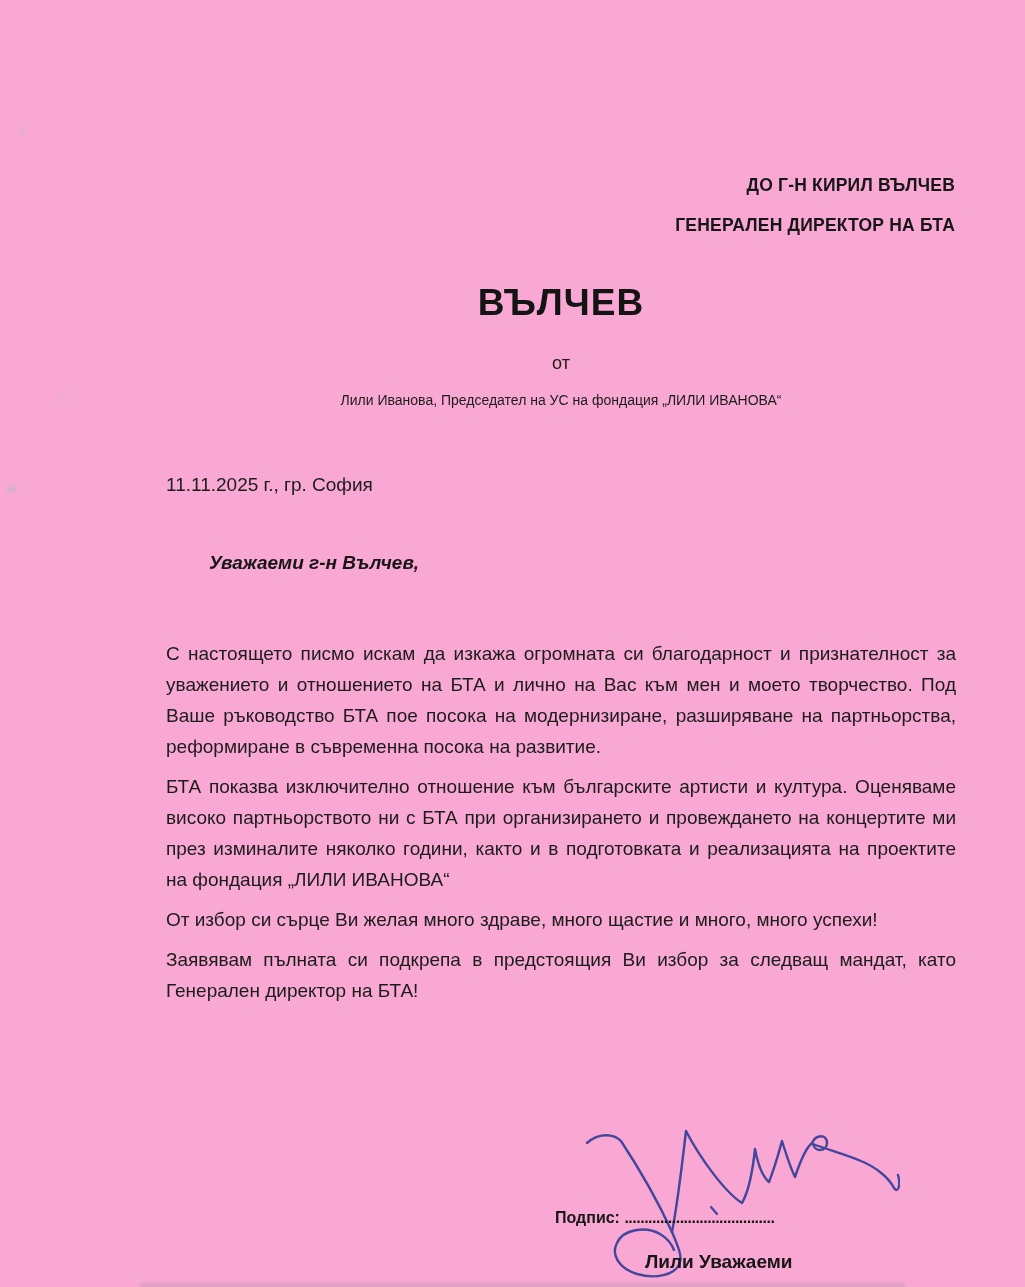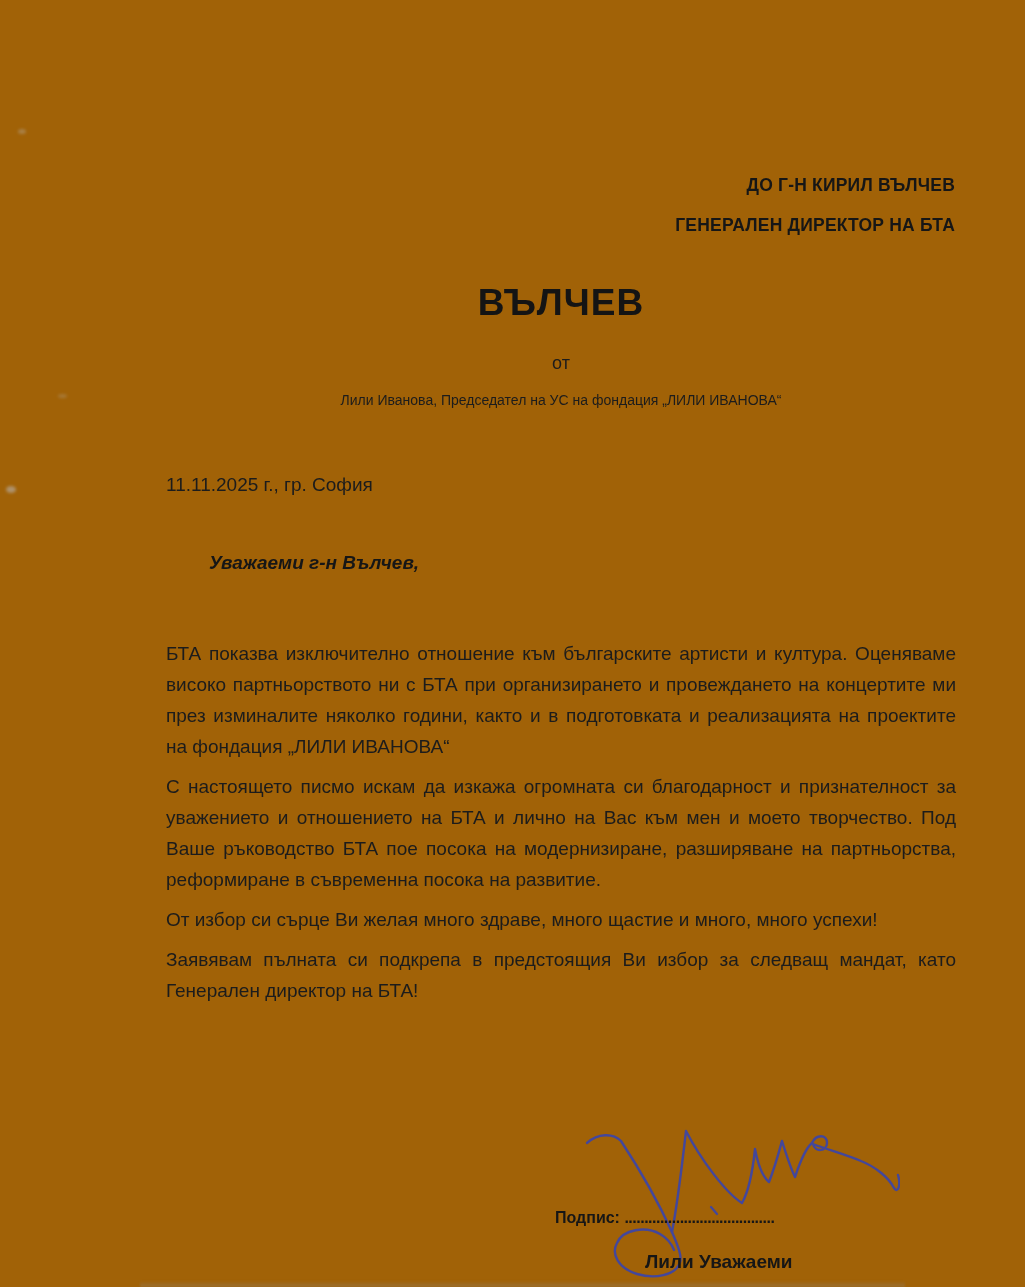--- a/index.html
+++ b/index.html
@@ -4,21 +4,21 @@
 <style>
   html, body {
     margin: 0;
     padding: 0;
     background: #ffffff;
   }
   .page {
     position: relative;
     width: 1025px;
     height: 1287px;
-    background: #a16207;
+    background: #f9a8d4;
     overflow: hidden;
     font-family: "Liberation Sans", sans-serif;
     color: #1c1c1c;
   }
   .recipient {
     position: absolute;
     top: 165px;
     right: 70px;
     text-align: right;
     font-weight: bold;
@@ -151,22 +151,22 @@
 
   <div class="from-label">от</div>
 
   <div class="author-line">Лили Иванова, Председател на УС на фондация „ЛИЛИ ИВАНОВА“</div>
 
   <div class="dateline">11.11.2025 г., гр. София</div>
 
   <div class="salutation">Уважаеми г-н Вълчев,</div>
 
   <div class="body-text">
+    <p>С настоящето писмо искам да изкажа огромната си благодарност и признателност за уважението и отношението на БТА и лично на Вас към мен и моето творчество. Под Ваше ръководство БТА пое посока на модернизиране, разширяване на партньорства, реформиране в съвременна посока на развитие.</p>
     <p>БТА показва изключително отношение към българските артисти и култура. Оценяваме високо партньорството ни с БТА при организирането и провеждането на концертите ми през изминалите няколко години, както и в подготовката и реализацията на проектите на фондация „ЛИЛИ ИВАНОВА“</p>
-    <p>С настоящето писмо искам да изкажа огромната си благодарност и признателност за уважението и отношението на БТА и лично на Вас към мен и моето творчество. Под Ваше ръководство БТА пое посока на модернизиране, разширяване на партньорства, реформиране в съвременна посока на развитие.</p>
     <p>От избор си сърце Ви желая много здраве, много щастие и много, много успехи!</p>
     <p>Заявявам пълната си подкрепа в предстоящия Ви избор за следващ мандат, като Генерален директор на БТА!</p>
   </div>
 
   <svg class="signature-svg" viewBox="0 0 340 190" fill="none" xmlns="http://www.w3.org/2000/svg">
     <path class="sig-stroke" stroke-width="2.4" stroke-linecap="round" stroke-linejoin="round" d="M 27 46 C 38 36, 53 36, 61 44 C 82 76, 102 113, 112 135" stroke="#43479c"></path>
     <path class="sig-stroke" stroke-width="2.4" stroke-linecap="round" stroke-linejoin="round" d="M 112 135 C 118 104, 122 68, 126 34 C 141 63, 166 96, 182 106 C 190 92, 193 71, 195 52 C 198 68, 203 80, 209 85 C 215 70, 219 55, 222 44 C 227 60, 231 72, 235 80 C 241 62, 247 50, 252 46 C 256 37, 267 37, 267 46 C 267 54, 255 56, 253 47 C 269 53, 287 58, 301 64 C 316 70, 329 81, 334 91 C 338 97, 341 88, 338 78" stroke="#43479c"></path>
     <path class="sig-stroke" stroke-width="2.4" stroke-linecap="round" stroke-linejoin="round" d="M 112 135 C 118 149, 122 159, 120 165 C 116 179, 94 182, 77 177 C 58 171, 51 157, 57 146 C 63 132, 86 129, 100 137 C 107 141, 112 148, 114 153" stroke="#43479c"></path>
     <path class="sig-stroke" stroke-width="2.2" stroke-linecap="round" d="M 151 110 L 157 117" stroke="#43479c"></path>
   </svg>

